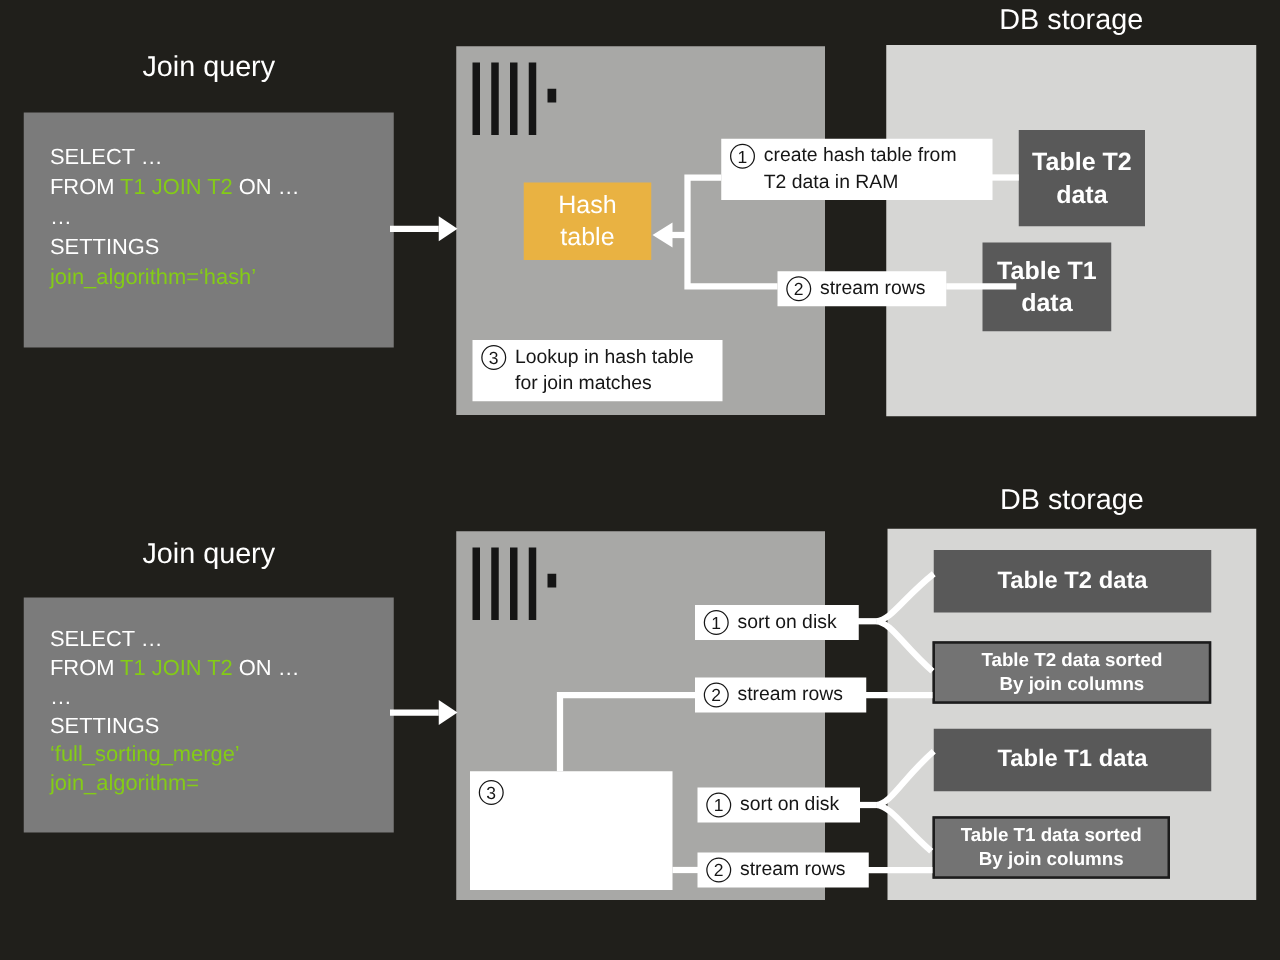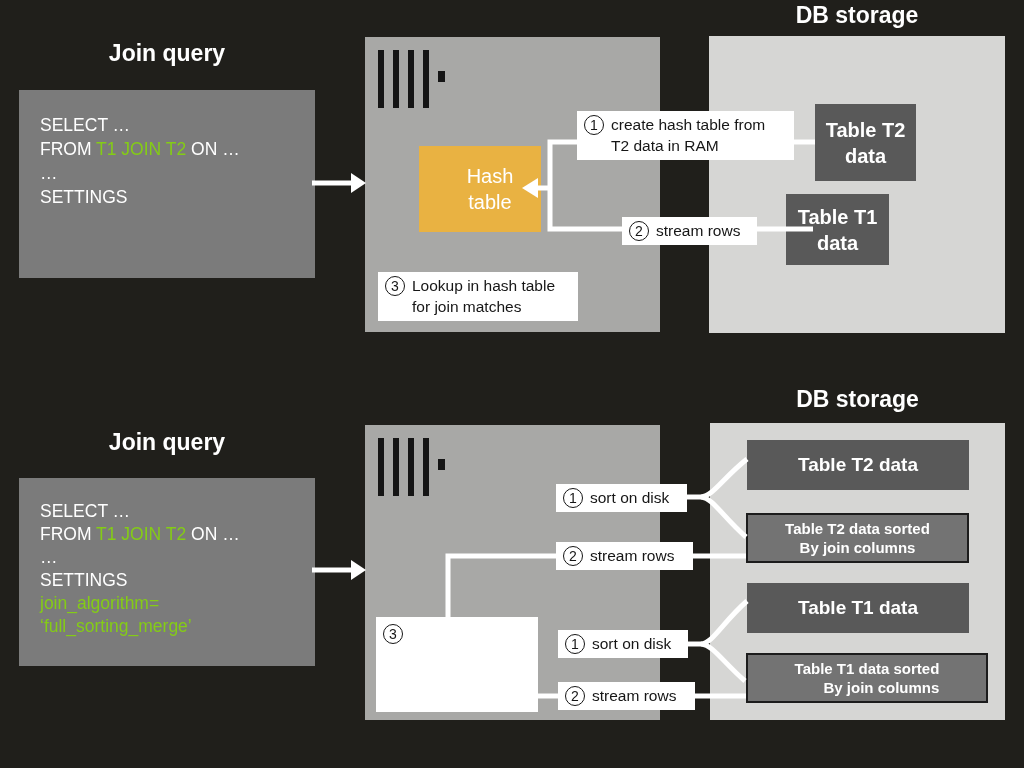--- a/index.html
+++ b/index.html
@@ -5,21 +5,21 @@
   html,body{margin:0;padding:0;background:#201f1b;}
   #stage{
     position:relative;width:1024px;height:768px;background:#201f1b;
     font-family:"Liberation Sans",sans-serif;overflow:hidden;
   }
   .panel{position:absolute;z-index:1;}
   .query-box{background:#7b7b7b;}
   .server-box{background:#a8a8a6;}
   .storage-box{background:#d6d6d4;}
   .diagram-title{
-    position:absolute;color:#ffffff;font-size:23px;font-weight:bold;
+    position:absolute;color:#ffffff;font-size:23px;font-weight:normal;
     text-align:center;z-index:2;
   }
   .sql{
     position:absolute;color:#ffffff;font-size:17.5px;line-height:24px;
     z-index:2;white-space:nowrap;
   }
   .sql .hl{color:#84cc16;}
   .inner-box{
     position:absolute;display:flex;align-items:center;justify-content:center;
     text-align:center;color:#ffffff;z-index:2;
@@ -57,33 +57,34 @@
 
   <div class="diagram-title" style="left:19px;top:40px;width:296px;">Join query</div>
 
   <div class="panel query-box" style="left:19px;top:90px;width:296px;height:188px;"></div>
 
   <div class="sql" style="left:40px;top:113px;">
     <div>SELECT …</div>
     <div><span>FROM </span><span class="hl">T1 JOIN T2</span><span> ON …</span></div>
     <div>…</div>
     <div>SETTINGS</div>
+    <div class="hl">join_algorithm=‘hash’</div>
   </div>
 
   <div class="panel server-box" style="left:365px;top:37px;width:295px;height:295px;">
     <div class="ch-logo">
       <span class="bar b1"></span>
         <span class="bar b2"></span>
         <span class="bar b3"></span>
         <span class="bar b4"></span>
         <span class="dot"></span>
     </div>
   </div>
 
-  <div class="inner-box hash-box preline" style="left:419px;top:146px;width:102px;height:86px;padding-left:20px;">Hash
+  <div class="inner-box hash-box preline" style="left:419px;top:146px;width:102px;height:62px;">Hash
 table</div>
 
   <div class="diagram-title" style="left:709px;top:2px;width:296px;">DB storage</div>
 
   <div class="panel storage-box" style="left:709px;top:36px;width:296px;height:297px;"></div>
 
   <div class="inner-box dark-box two-line preline" style="left:815px;top:104px;width:101px;height:77px;">Table T2
 data</div>
   <div class="inner-box dark-box two-line preline" style="left:786px;top:194px;width:103px;height:71px;">Table T1
 data</div>
@@ -115,43 +116,43 @@
 
   <div class="diagram-title" style="left:19px;top:429px;width:296px;">Join query</div>
 
   <div class="panel query-box" style="left:19px;top:478px;width:296px;height:188px;"></div>
 
   <div class="sql" style="left:40px;top:500px;line-height:23px;">
     <div>SELECT …</div>
     <div><span>FROM </span><span class="hl">T1 JOIN T2</span><span> ON …</span></div>
     <div>…</div>
     <div>SETTINGS</div>
+    <div class="hl">‘full_sorting_merge’</div>
     <div class="hl">join_algorithm=</div>
-    <div class="hl">‘full_sorting_merge’</div>
   </div>
 
   <div class="panel server-box" style="left:365px;top:425px;width:295px;height:295px;">
     <div class="ch-logo">
       <span class="bar b1"></span>
         <span class="bar b2"></span>
         <span class="bar b3"></span>
         <span class="bar b4"></span>
         <span class="dot"></span>
     </div>
   </div>
 
   <div class="diagram-title" style="left:710px;top:386px;width:295px;">DB storage</div>
 
   <div class="panel storage-box" style="left:710px;top:423px;width:295px;height:297px;"></div>
 
   <div class="inner-box dark-box one-line" style="left:747px;top:440px;width:222px;height:50px;">Table T2 data</div>
   <div class="inner-box sorted-box preline" style="left:746px;top:513px;width:223px;height:50px;">Table T2 data sorted
 By join columns</div>
   <div class="inner-box dark-box one-line" style="left:747px;top:583px;width:222px;height:50px;">Table T1 data</div>
-  <div class="inner-box sorted-box preline" style="left:746px;top:653px;width:242px;height:50px;text-align:right;">Table T1 data sorted
+  <div class="inner-box sorted-box preline" style="left:746px;top:653px;width:190px;height:50px;">Table T1 data sorted
 By join columns</div>
 
   <svg class="wires" width="1024" height="768" viewBox="0 0 1024 768">
     <path d="M312,570 H351" stroke="#ffffff" stroke-width="5" fill="none"></path>
     <polygon points="351,560 351,580 366,570" fill="#ffffff"></polygon>
 
     <path d="M686,497 H701" stroke="#ffffff" stroke-width="5" fill="none"></path>
     <path d="M701,497 C713,496 722,479 747,459" stroke="#ffffff" stroke-width="5" fill="none"></path>
     <path d="M701,497 C713,498 722,516 746,537" stroke="#ffffff" stroke-width="5" fill="none"></path>
 

